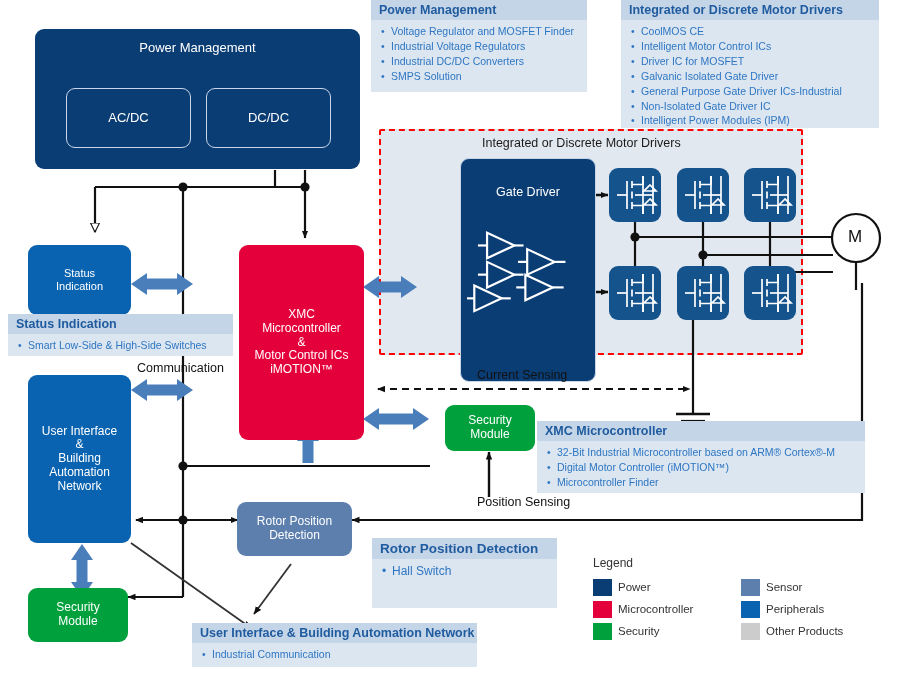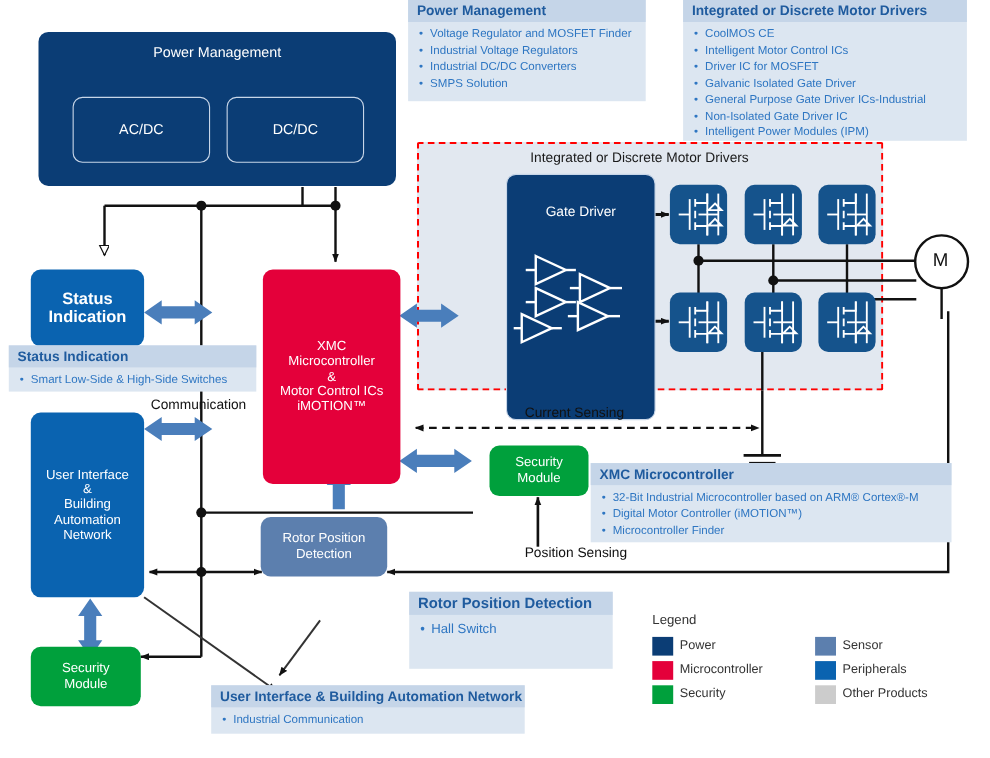--- a/index.html
+++ b/index.html
@@ -137,21 +137,21 @@
     <div style="text-align:center;font-size:13px;padding-top:12px;">Power Management</div>
   </div>
   <div class="node rounded" style="left:66px;top:88px;width:125px;height:60px;border:1.6px solid #C8D6E8;background:#0B3D75;">
     <span style="font-size:13px;">AC/DC</span>
   </div>
   <div class="node rounded" style="left:206px;top:88px;width:125px;height:60px;border:1.6px solid #C8D6E8;background:#0B3D75;">
     <span style="font-size:13px;">DC/DC</span>
   </div>
 
   <div class="node rounded c-periph" style="left:28px;top:245px;width:103px;height:70px;">
-    <span style="font-size:15px;white-space:pre-line;font-weight:bold;">Status
+    <span style="font-size:11px;white-space:pre-line;">Status
 Indication</span>
   </div>
 
   <div class="node rounded c-periph" style="left:28px;top:375px;width:103px;height:168px;">
     <span style="font-size:12px;white-space:pre-line;">User Interface
 &amp;
 Building
 Automation
 Network</span>
   </div>
@@ -167,21 +167,21 @@
 &amp;
 Motor Control ICs
 iMOTION™</span>
   </div>
 
   <div class="node rounded c-security" style="left:445px;top:405px;width:90px;height:46px;">
     <span style="font-size:12px;white-space:pre-line;">Security
 Module</span>
   </div>
 
-  <div class="node rounded c-sensor" style="left:237px;top:470px;width:115px;height:54px;">
+  <div class="node rounded c-sensor" style="left:237px;top:502px;width:115px;height:54px;">
     <span style="font-size:12px;white-space:pre-line;">Rotor Position
 Detection</span>
   </div>
 
   <div class="node rounded" style="left:424px;top:158px;width:136px;height:224px;background:#0B3D75;
               border:1.6px solid #C8D6E8;display:block;margin-left:36px;">
     <div style="text-align:center;font-size:12.5px;padding-top:26px;color:#fff;">Gate Driver</div>
     <svg viewBox="0 0 136 100" style="position:absolute;left:6px;top:62px;width:124px;height:100px;">
       <g fill="none" stroke="#ffffff" stroke-width="2.4">
         <path d="M22,8 L52,22 L22,36 z"></path>

